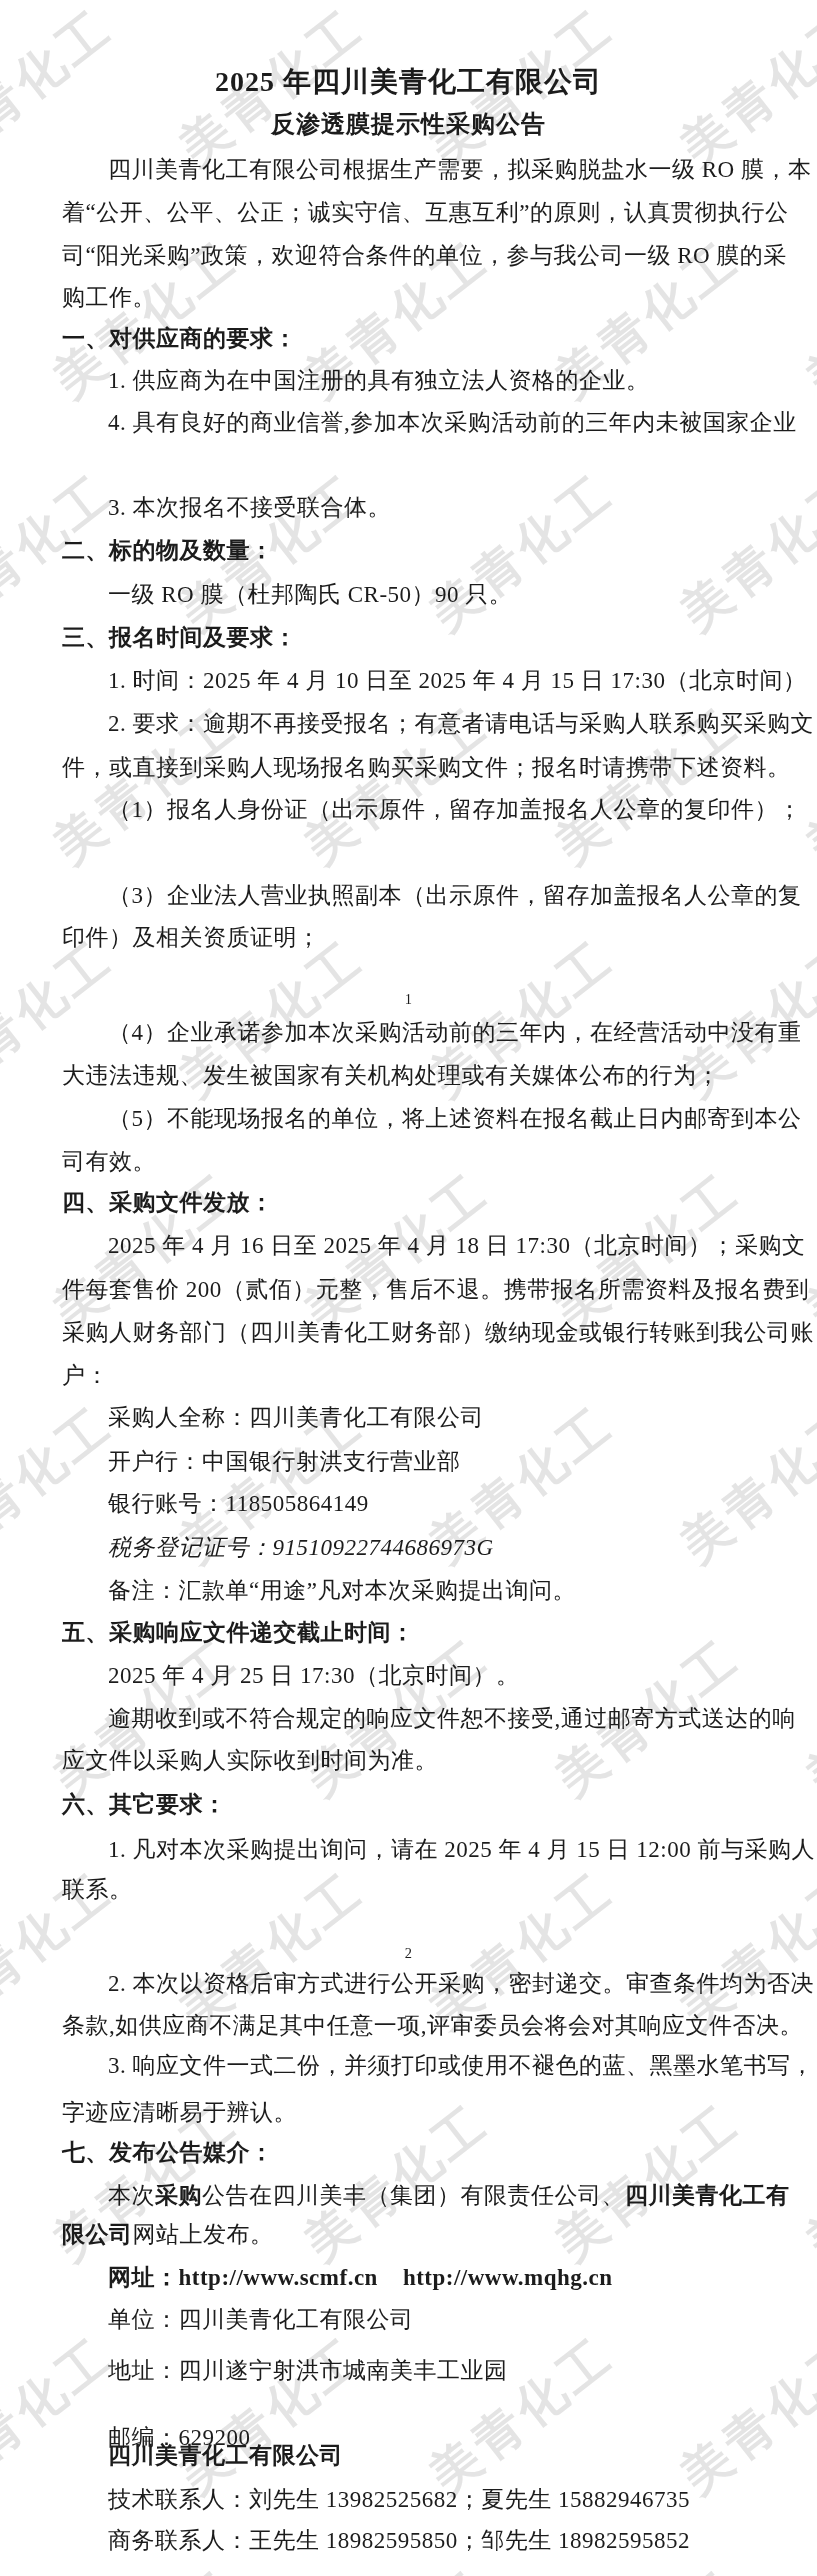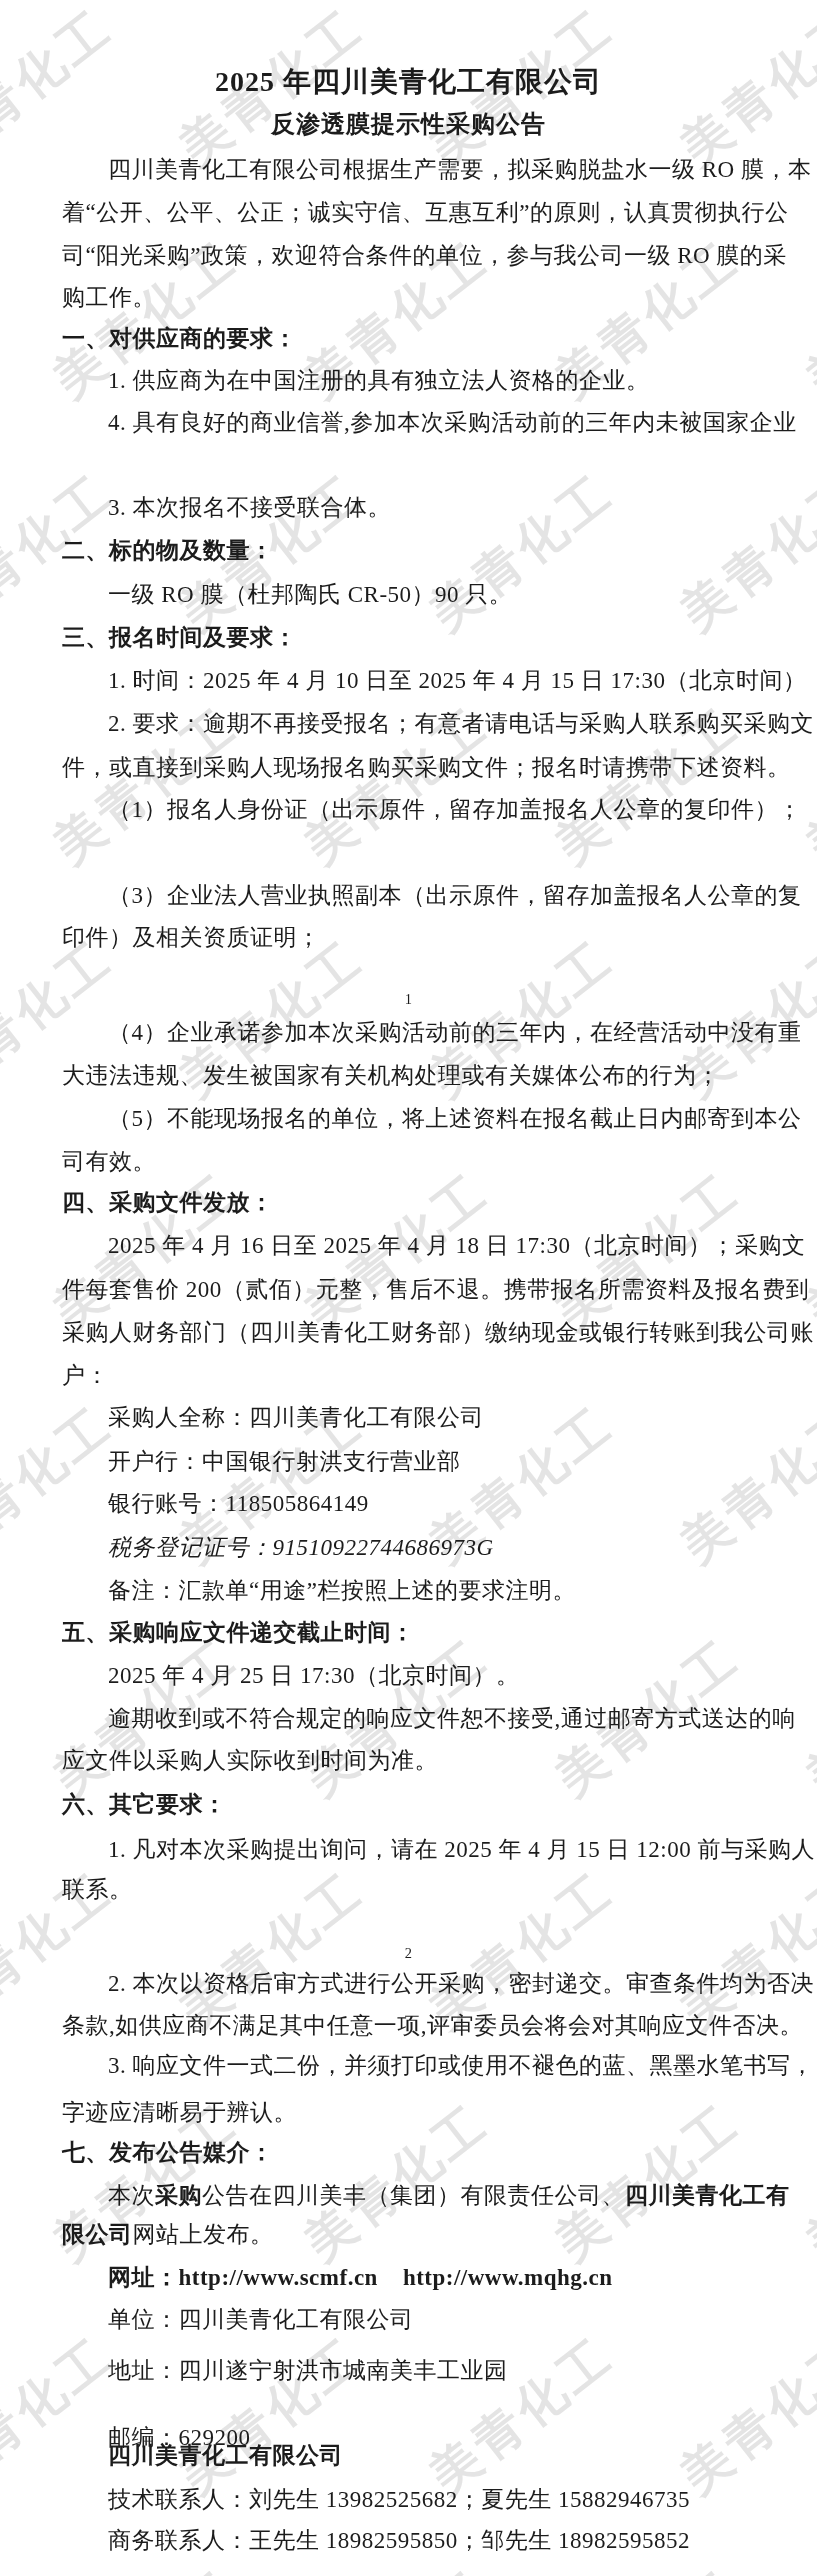--- a/index.html
+++ b/index.html
@@ -113,21 +113,21 @@
     <div class="line body" style="top: 1161px;"><span>司有效。</span></div>
     <div class="line heading" style="top: 1202px;"><span>四、采购文件发放：</span></div>
     <div class="line body indent" style="top: 1245px;"><span>2025 年 4 月 16 日至 2025 年 4 月 18 日 17:30（北京时间）；采购文</span></div>
     <div class="line body" style="top: 1289px;"><span>件每套售价 200（贰佰）元整，售后不退。携带报名所需资料及报名费到</span></div>
     <div class="line body" style="top: 1332px;"><span>采购人财务部门（四川美青化工财务部）缴纳现金或银行转账到我公司账</span></div>
     <div class="line body" style="top: 1375px;"><span>户：</span></div>
     <div class="line body indent" style="top: 1417px;"><span>采购人全称：四川美青化工有限公司</span></div>
     <div class="line body indent" style="top: 1461px;"><span>开户行：中国银行射洪支行营业部</span></div>
     <div class="line body indent" style="top: 1503px;"><span>银行账号：118505864149</span></div>
     <div class="line body indent" style="top: 1547px; font-style: italic;"><span>税务登记证号：91510922744686973G</span></div>
-    <div class="line body indent" style="top: 1590px;"><span>备注：汇款单“用途”栏按照上述的要求注明。</span></div>
+    <div class="line body indent" style="top: 1590px;"><span>备注：汇款单“用途”凡对本次采购提出询问。</span></div>
     <div class="line heading" style="top: 1632px;"><span>五、采购响应文件递交截止时间：</span></div>
     <div class="line body indent" style="top: 1675px;"><span>2025 年 4 月 25 日 17:30（北京时间）。</span></div>
     <div class="line body indent" style="top: 1718px;"><span>逾期收到或不符合规定的响应文件恕不接受,通过邮寄方式送达的响</span></div>
     <div class="line body" style="top: 1760px;"><span>应文件以采购人实际收到时间为准。</span></div>
     <div class="line heading" style="top: 1804px;"><span>六、其它要求：</span></div>
     <div class="line body indent" style="top: 1849px;"><span>1. 凡对本次采购提出询问，请在 2025 年 4 月 15 日 12:00 前与采购人</span></div>
     <div class="line body" style="top: 1889px;"><span>联系。</span></div>
     <div class="line footer" style="top: 1953px;"><span>2</span></div>
     <div class="line body indent" style="top: 1983px;"><span>2. 本次以资格后审方式进行公开采购，密封递交。审查条件均为否决</span></div>
     <div class="line body" style="top: 2025px;"><span>条款,如供应商不满足其中任意一项,评审委员会将会对其响应文件否决。</span></div>

